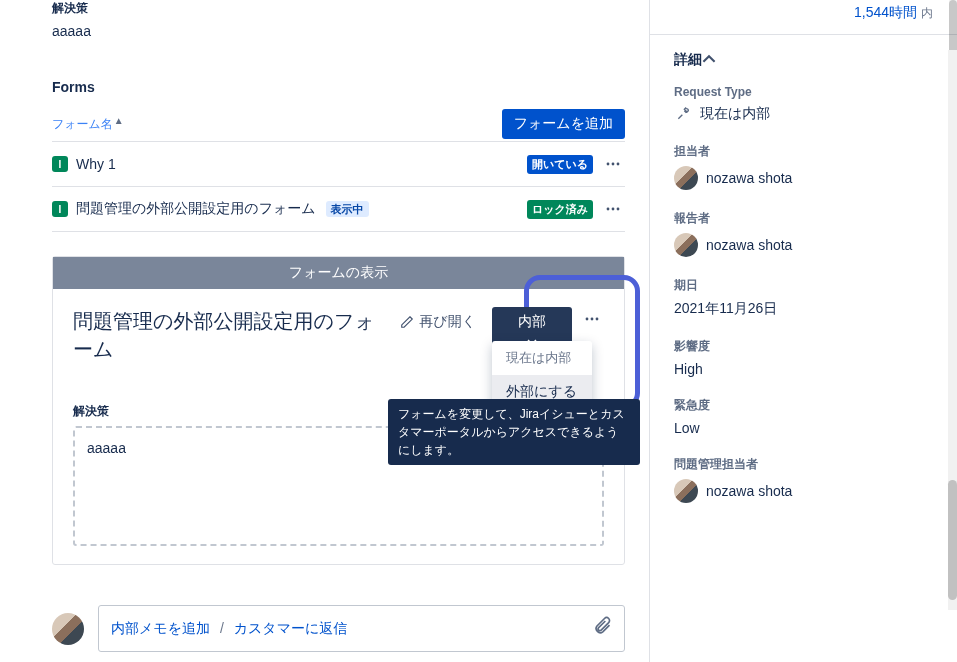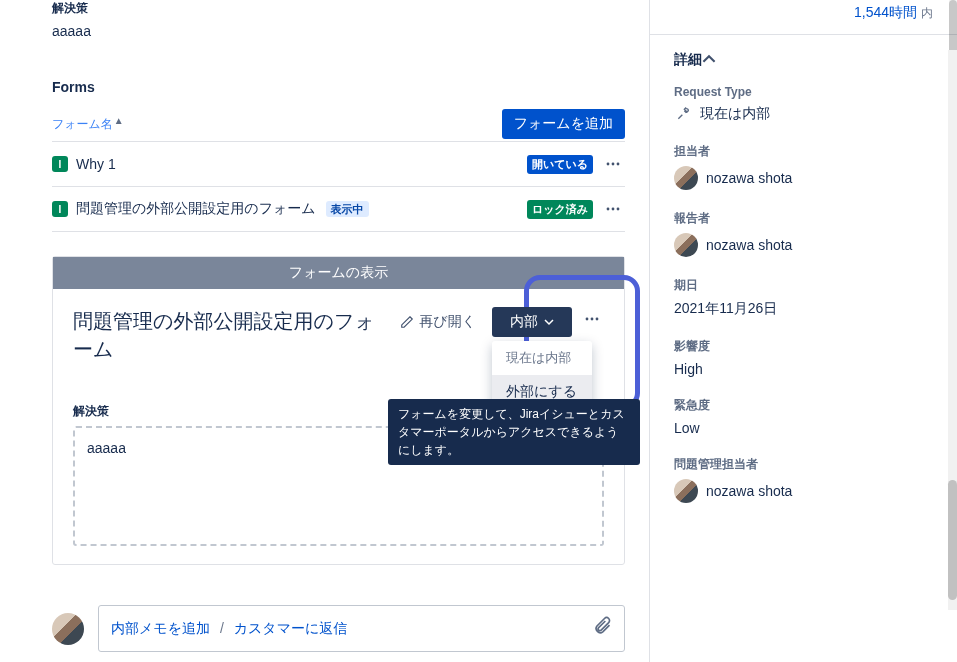--- a/index.html
+++ b/index.html
@@ -30,21 +30,21 @@
 
   .form-display { margin-top: 24px; border: 1px solid #dfe1e6; border-radius: 3px; overflow: visible; }
   .form-display-header { background: #7a869a; color: #fff; text-align: center; padding: 7px; font-size: 14px; font-weight: 500; }
   .form-display-body { padding: 18px 20px; position: relative; }
   .form-title-row { display: flex; align-items: flex-start; gap: 8px; position: relative; }
   .form-title { font-size: 20px; font-weight: 500; flex: 1; line-height: 1.4; }
   .reopen-btn { display: flex; align-items: center; gap: 5px; padding: 6px 8px; background: #fff; border: none; border-radius: 3px; font-size: 14px; color: #42526e; cursor: pointer; }
 
   .highlight-box { position: absolute; top: -14px; right: -16px; width: 116px; height: 134px; border: 5px solid #4c5fd7; border-radius: 16px; z-index: 10; pointer-events: none; }
 
-  .dropdown-btn { background: #253858; color: #fff; border: none; border-radius: 3px; padding: 6px 18px; font-size: 14px; cursor: pointer; display: flex; align-items: center; gap: 6px; position: relative; z-index: 12; }
+  .dropdown-btn { background: #253858; color: #fff; border: none; border-radius: 3px; padding: 6px 26px; font-size: 14px; cursor: pointer; display: flex; align-items: center; gap: 6px; position: relative; z-index: 12; flex-direction: column; }
   .dropdown-menu { position: absolute; top: 34px; left: 0; background: #fff; border-radius: 3px; box-shadow: 0 4px 12px rgba(9,30,66,0.25); min-width: 100px; z-index: 12; overflow: hidden; }
   .dropdown-item { padding: 8px 14px; font-size: 14px; color: #172b4d; cursor: pointer; white-space: nowrap; }
   .dropdown-item.header { color: #6b778c; font-size: 13px; cursor: default; }
   .dropdown-item.hover { background: #ebecf0; }
   .dropdown-wrap { position: relative; z-index: 12; }
   .more-right { color: #42526e; padding: 4px; z-index: 12; position: relative; }
 
   .tooltip { position: absolute; top: 110px; right: -16px; background: #172b4d; color: #fff; padding: 6px 10px; font-size: 12px; border-radius: 3px; width: 252px; line-height: 1.5; z-index: 20; }
 
   .field-block { margin-top: 40px; }

